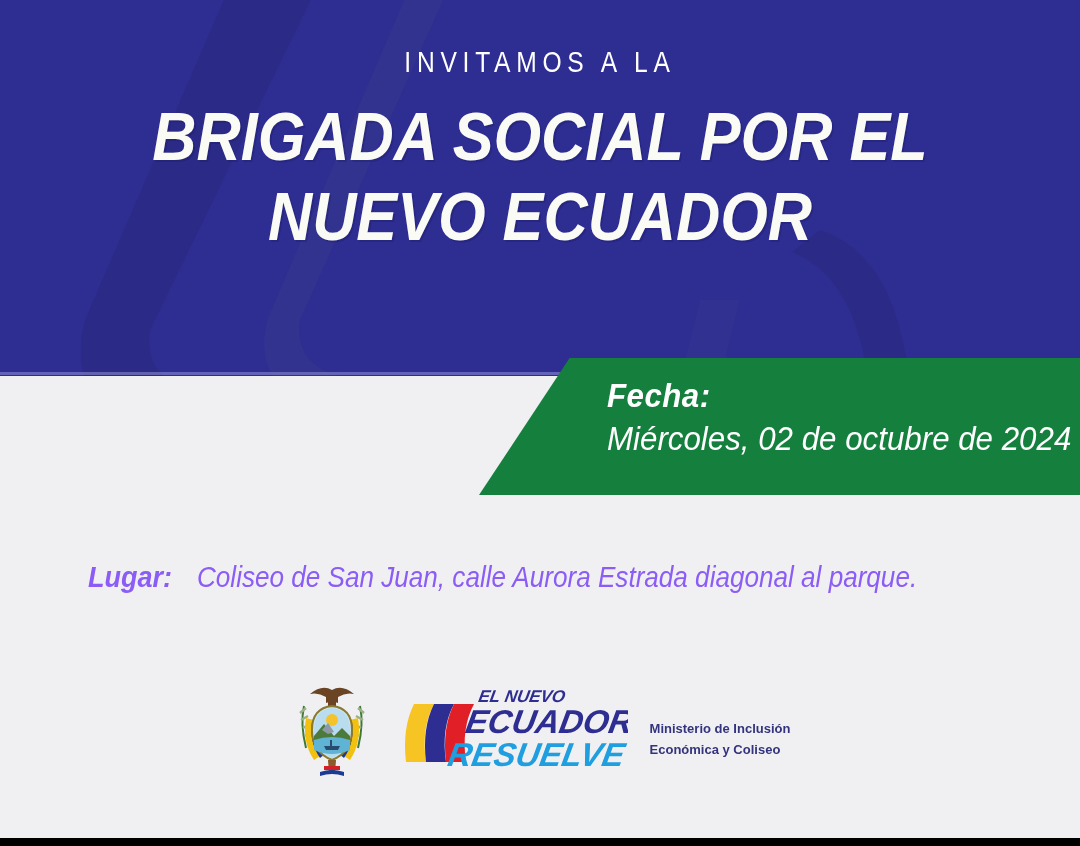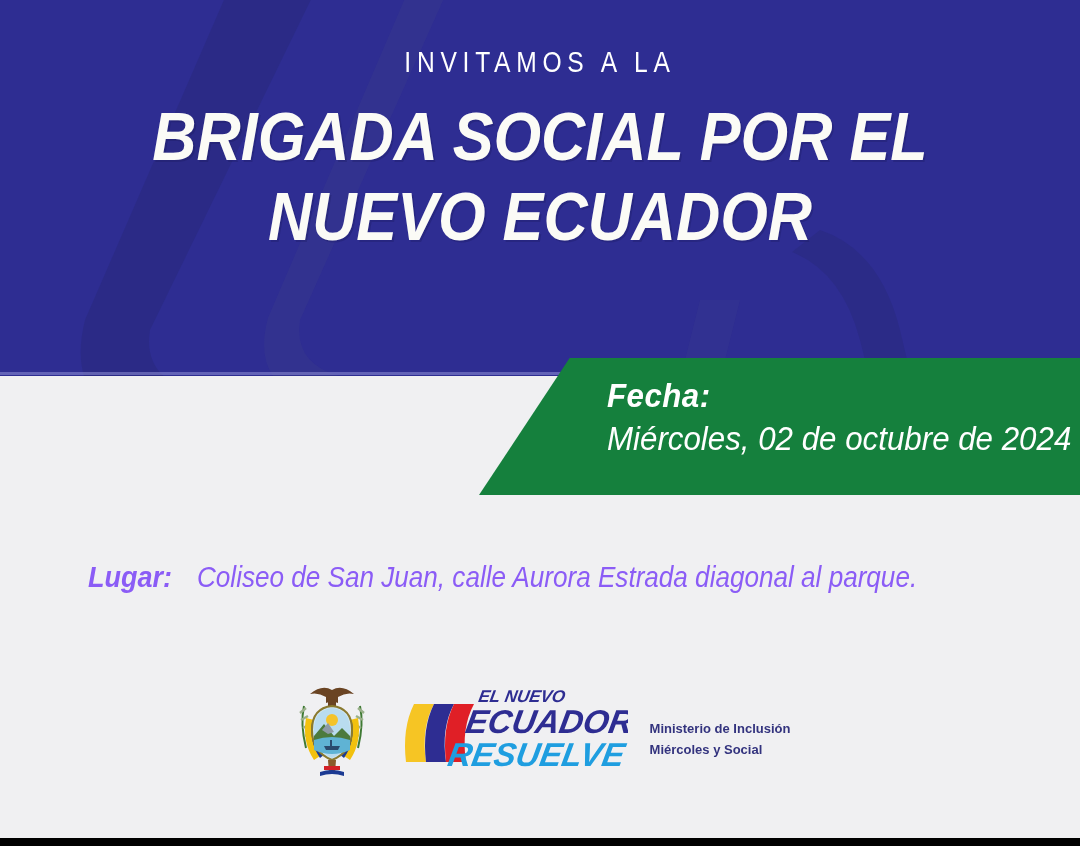--- a/index.html
+++ b/index.html
@@ -278,18 +278,18 @@
 
       <text x="86" y="24" font-family="'Liberation Sans Narrow','Liberation Sans',sans-serif" font-size="17" font-weight="700" font-style="italic" fill="#2e2d92" transform="skewX(-10)">EL NUEVO</text>
 
       <text x="78" y="55" font-family="'Liberation Sans Narrow','Liberation Sans',sans-serif" font-size="33" font-weight="700" font-style="italic" fill="#2e2d92" transform="skewX(-10)">ECUADOR</text>
 
       <text x="66" y="88" font-family="'Liberation Sans Narrow','Liberation Sans',sans-serif" font-size="33" font-weight="700" font-style="italic" fill="#1f9ee0" transform="skewX(-10)">RESUELVE</text>
     </svg>
 
     <div class="ministry">
       <div>Ministerio de Inclusión</div>
-      <div>Miércoles y Social</div>
+      <div>Económica y Coliseo</div>
     </div>
   </div>
 
   <div class="bottom-bar"></div>
 </div>
 
 </body></html>

